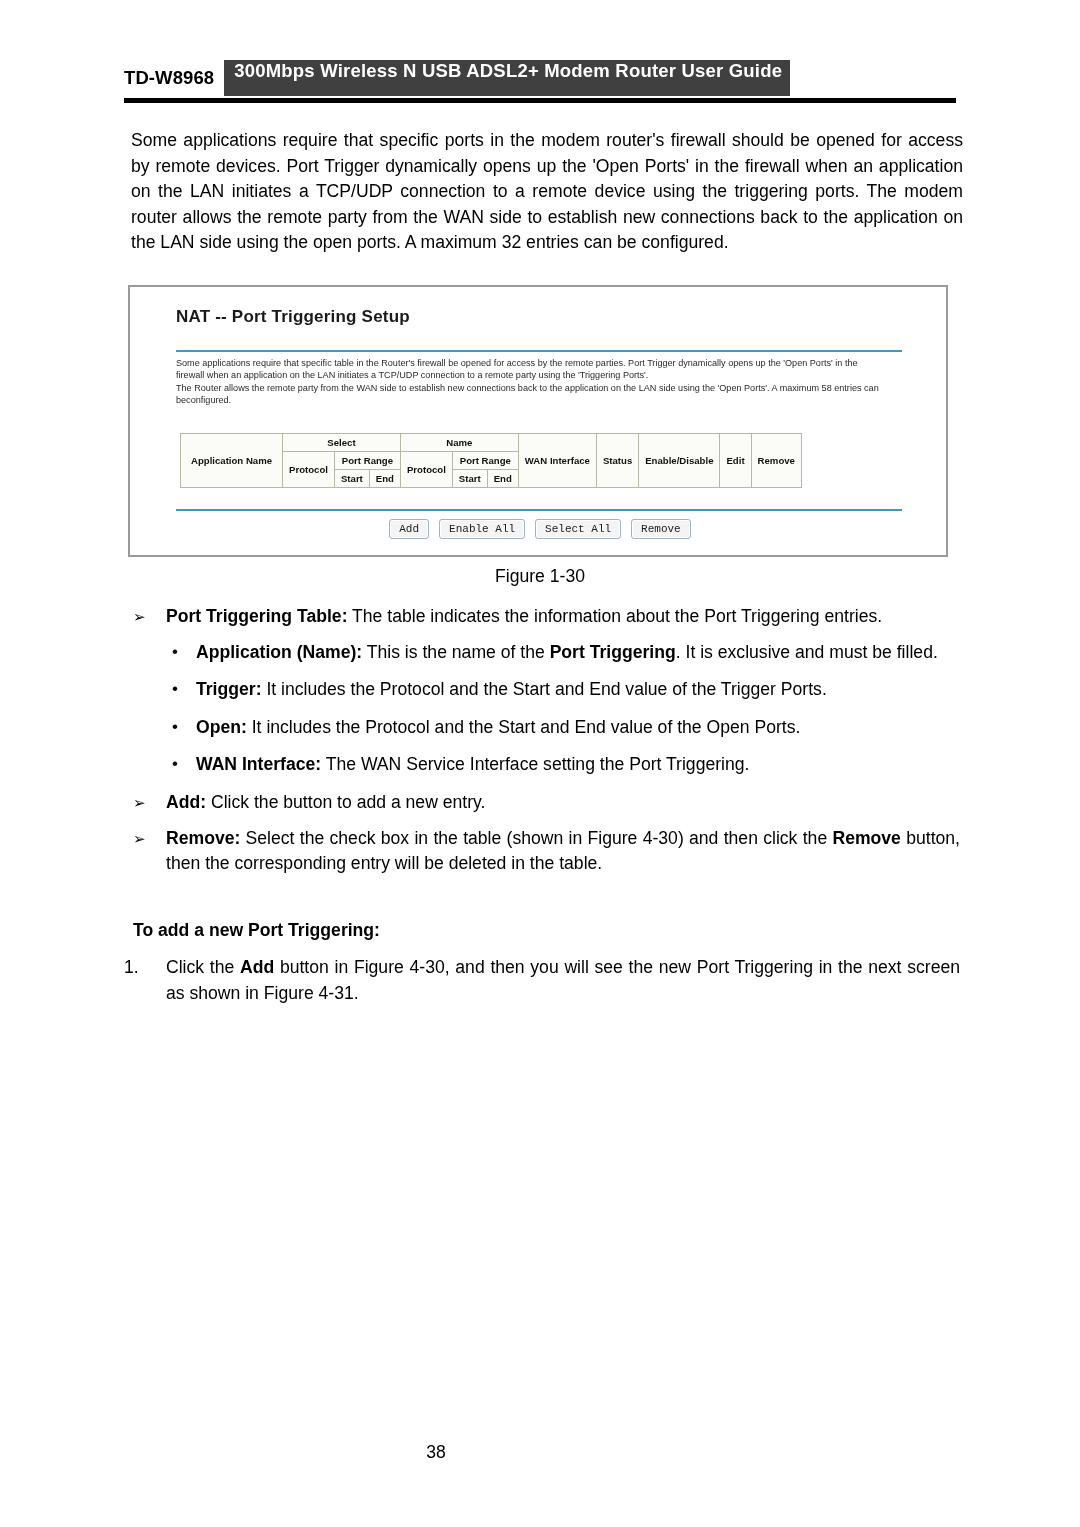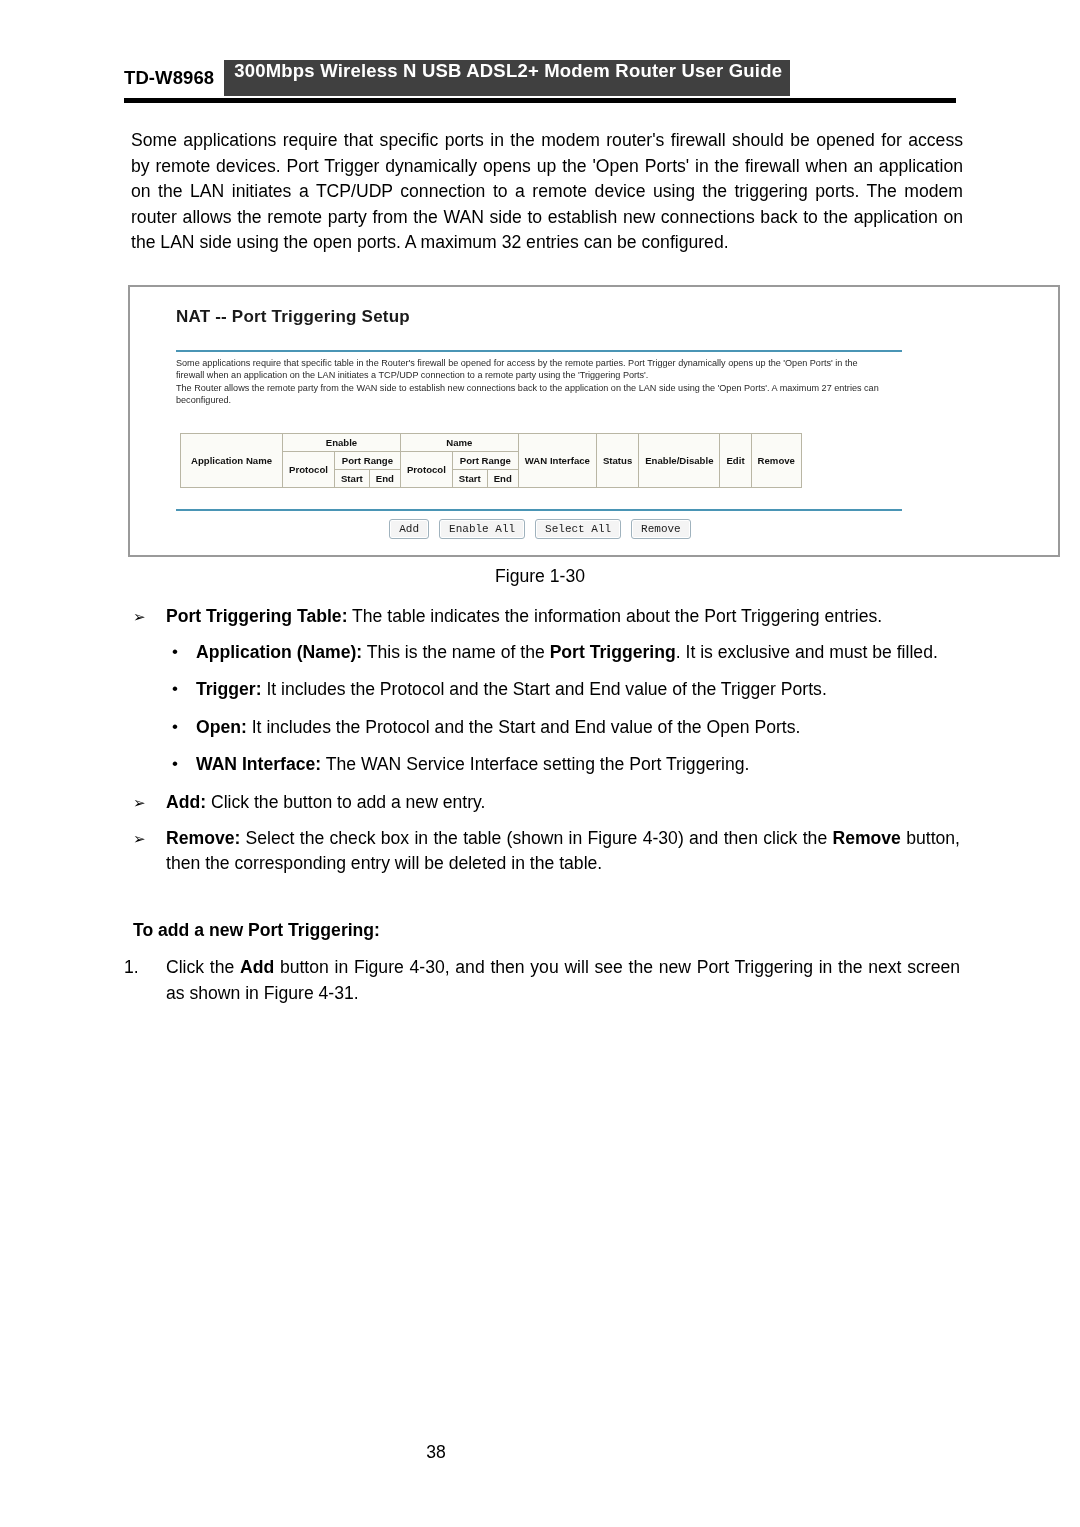--- a/index.html
+++ b/index.html
@@ -74,21 +74,21 @@
     line-height: 25.6px;
     text-align: justify;
     text-justify: inter-word;
   }
 
   
   .shot {
     position: absolute;
     left: 128px;
     top: 285px;
-    width: 932px;
+    width: 820px;
     height: 272px;
     background: #ffffff;
     border: 2px solid #9a9a9a;
     box-sizing: border-box;
   }
   .shot-title {
     position: absolute;
     left: 46px;
     top: 20px;
     font-size: 17px;
@@ -257,29 +257,29 @@
   <div class="intro">Some applications require that specific ports in the modem router's firewall should be opened for access by remote devices. Port Trigger dynamically opens up the 'Open Ports' in the firewall when an application on the LAN initiates a TCP/UDP connection to a remote device using the triggering ports. The modem router allows the remote party from the WAN side to establish new connections back to the application on the LAN side using the open ports. A maximum 32 entries can be configured.</div>
 
   <div class="shot">
 
     <div class="shot-title">NAT -- Port Triggering Setup</div>
     <div class="shot-rule top"></div>
 
     <div class="shot-desc">
       <p>Some applications require that specific table in the Router's firewall be opened for access by the remote parties. Port Trigger dynamically opens up the 'Open Ports' in the</p>
       <p>firewall when an application on the LAN initiates a TCP/UDP connection to a remote party using the 'Triggering Ports'.</p>
-      <p>The Router allows the remote party from the WAN side to establish new connections back to the application on the LAN side using the 'Open Ports'. A maximum 27 entries can</p>
+      <p>The Router allows the remote party from the WAN side to establish new connections back to the application on the LAN side using the 'Open Ports'. A maximum 58 entries can</p>
       <p>beconfigured.</p>
     </div>
 
     <table class="rt">
       <thead>
         <tr>
           <th class="appname" rowspan="3">Application Name</th>
-          <th colspan="3">Enable</th>
+          <th colspan="3">Select</th>
           <th colspan="3">Name</th>
           <th rowspan="3">WAN Interface</th>
           <th rowspan="3">Status</th>
           <th rowspan="3">Enable/Disable</th>
           <th rowspan="3">Edit</th>
           <th rowspan="3">Remove</th>
         </tr>
         <tr>
           <th rowspan="2">Protocol</th>
           <th colspan="2">Port Range</th>

